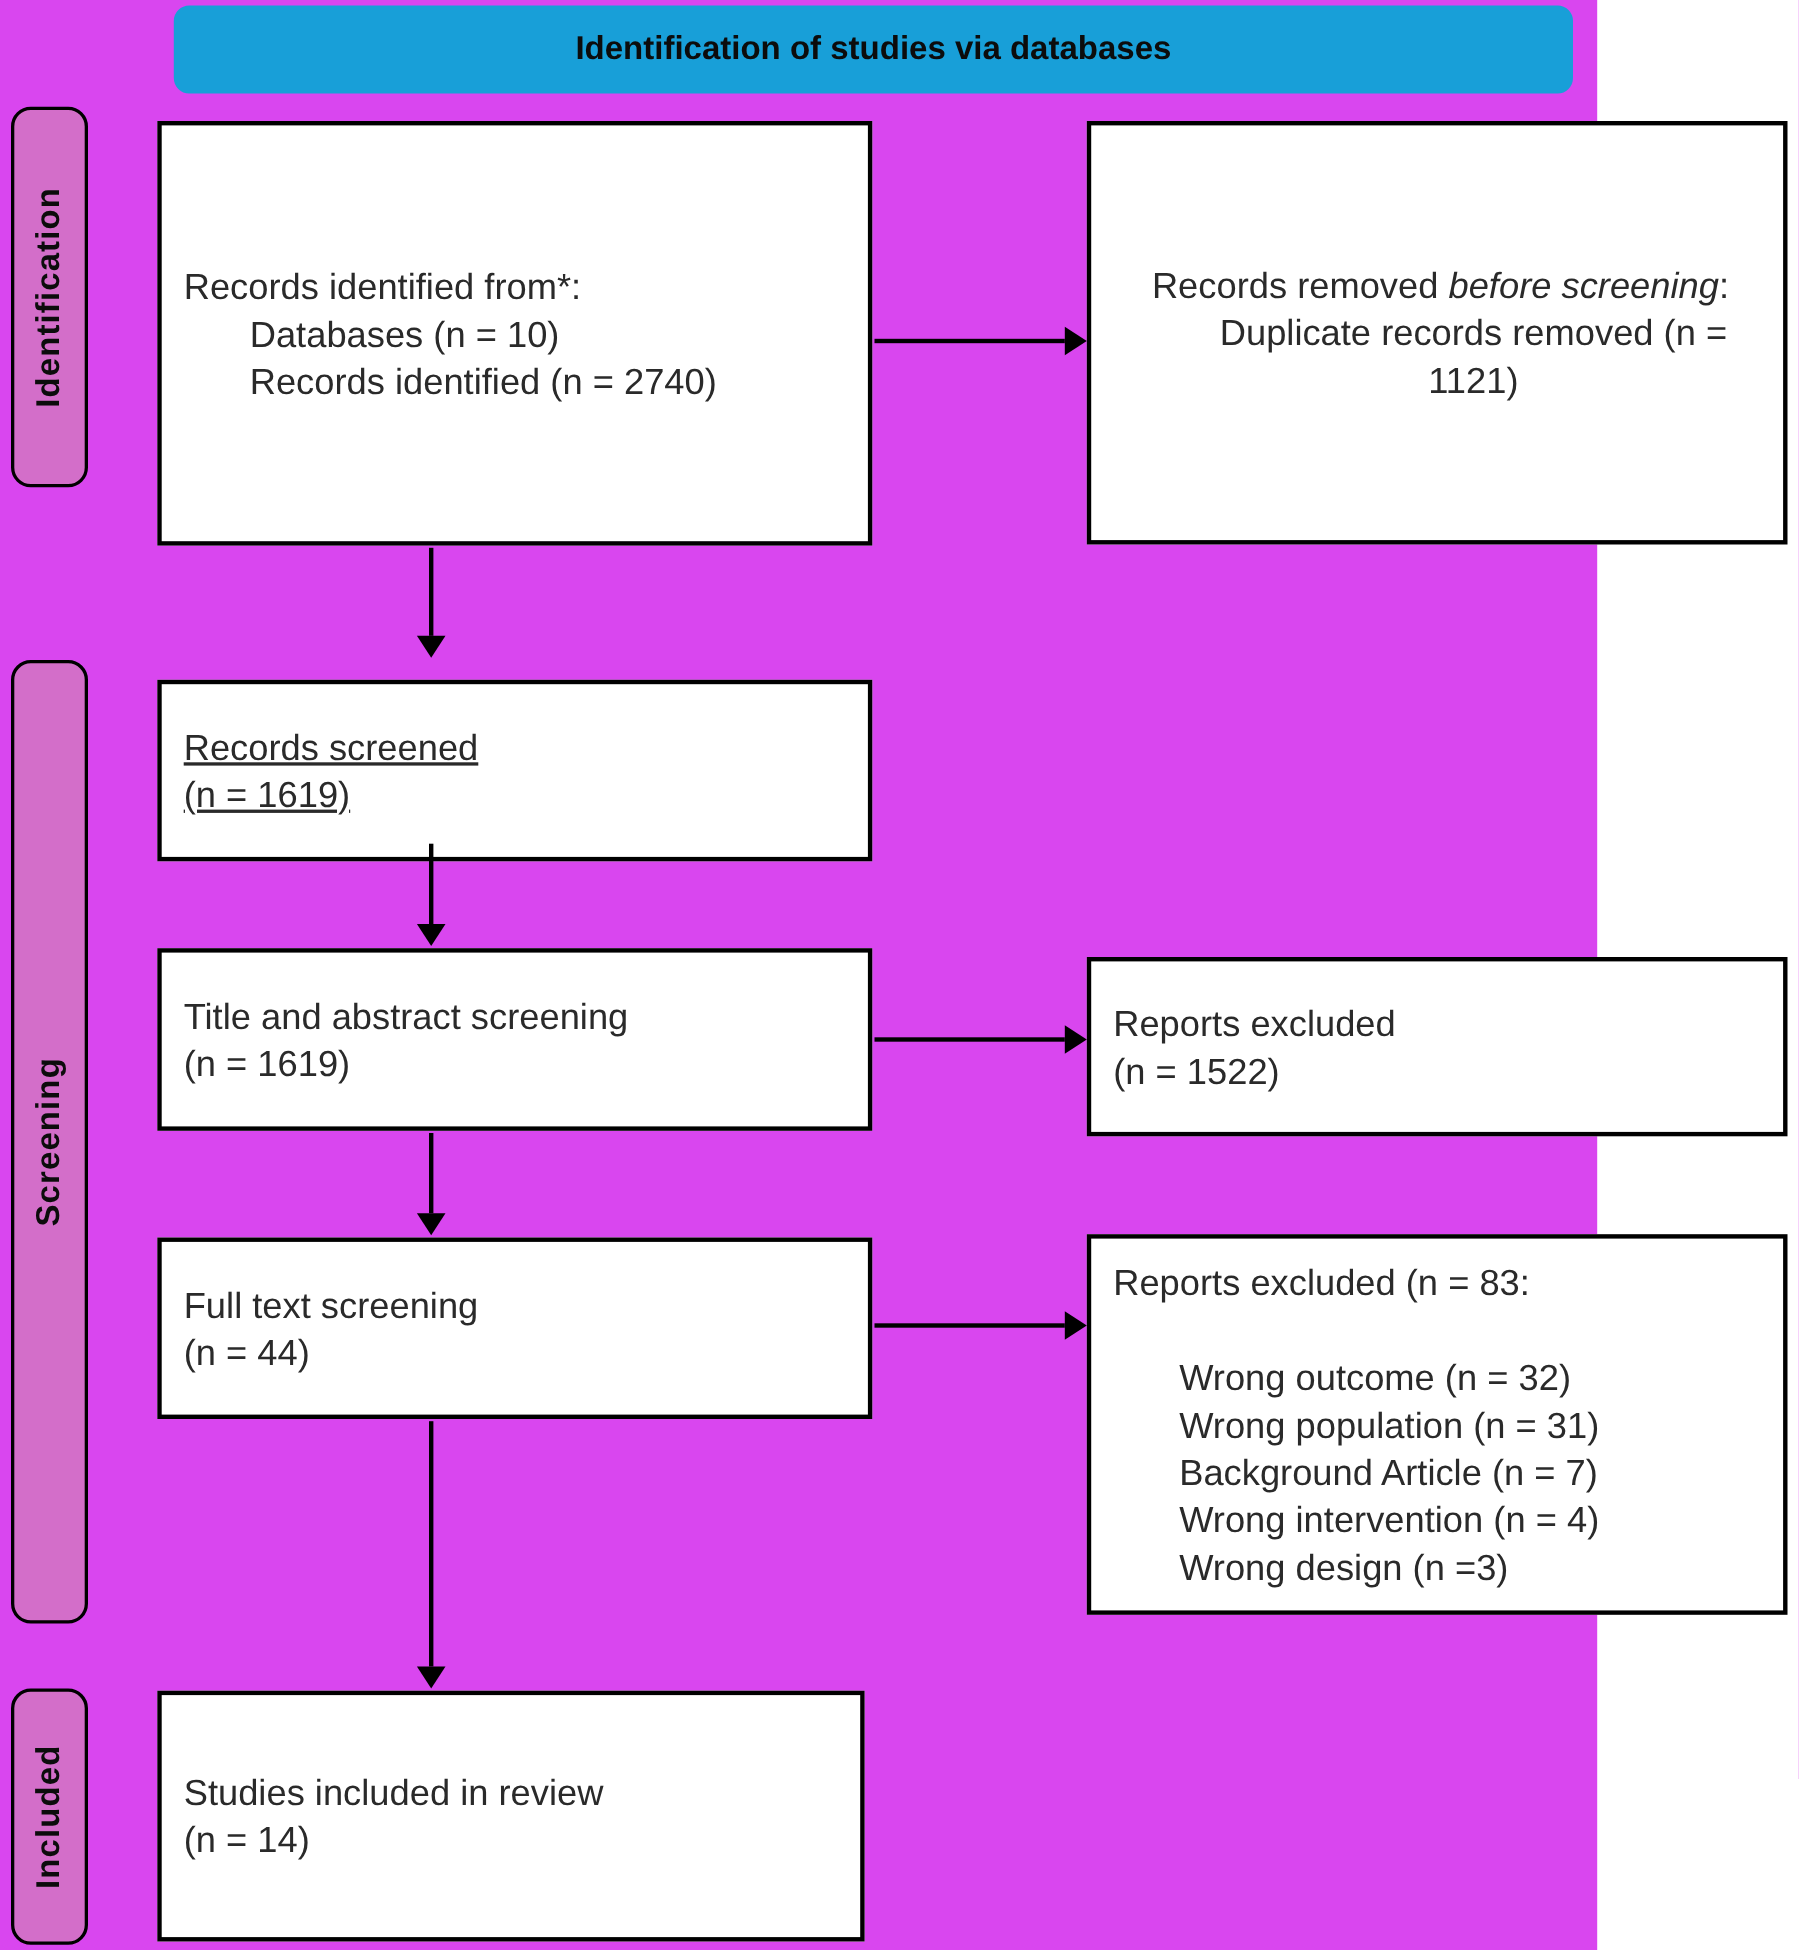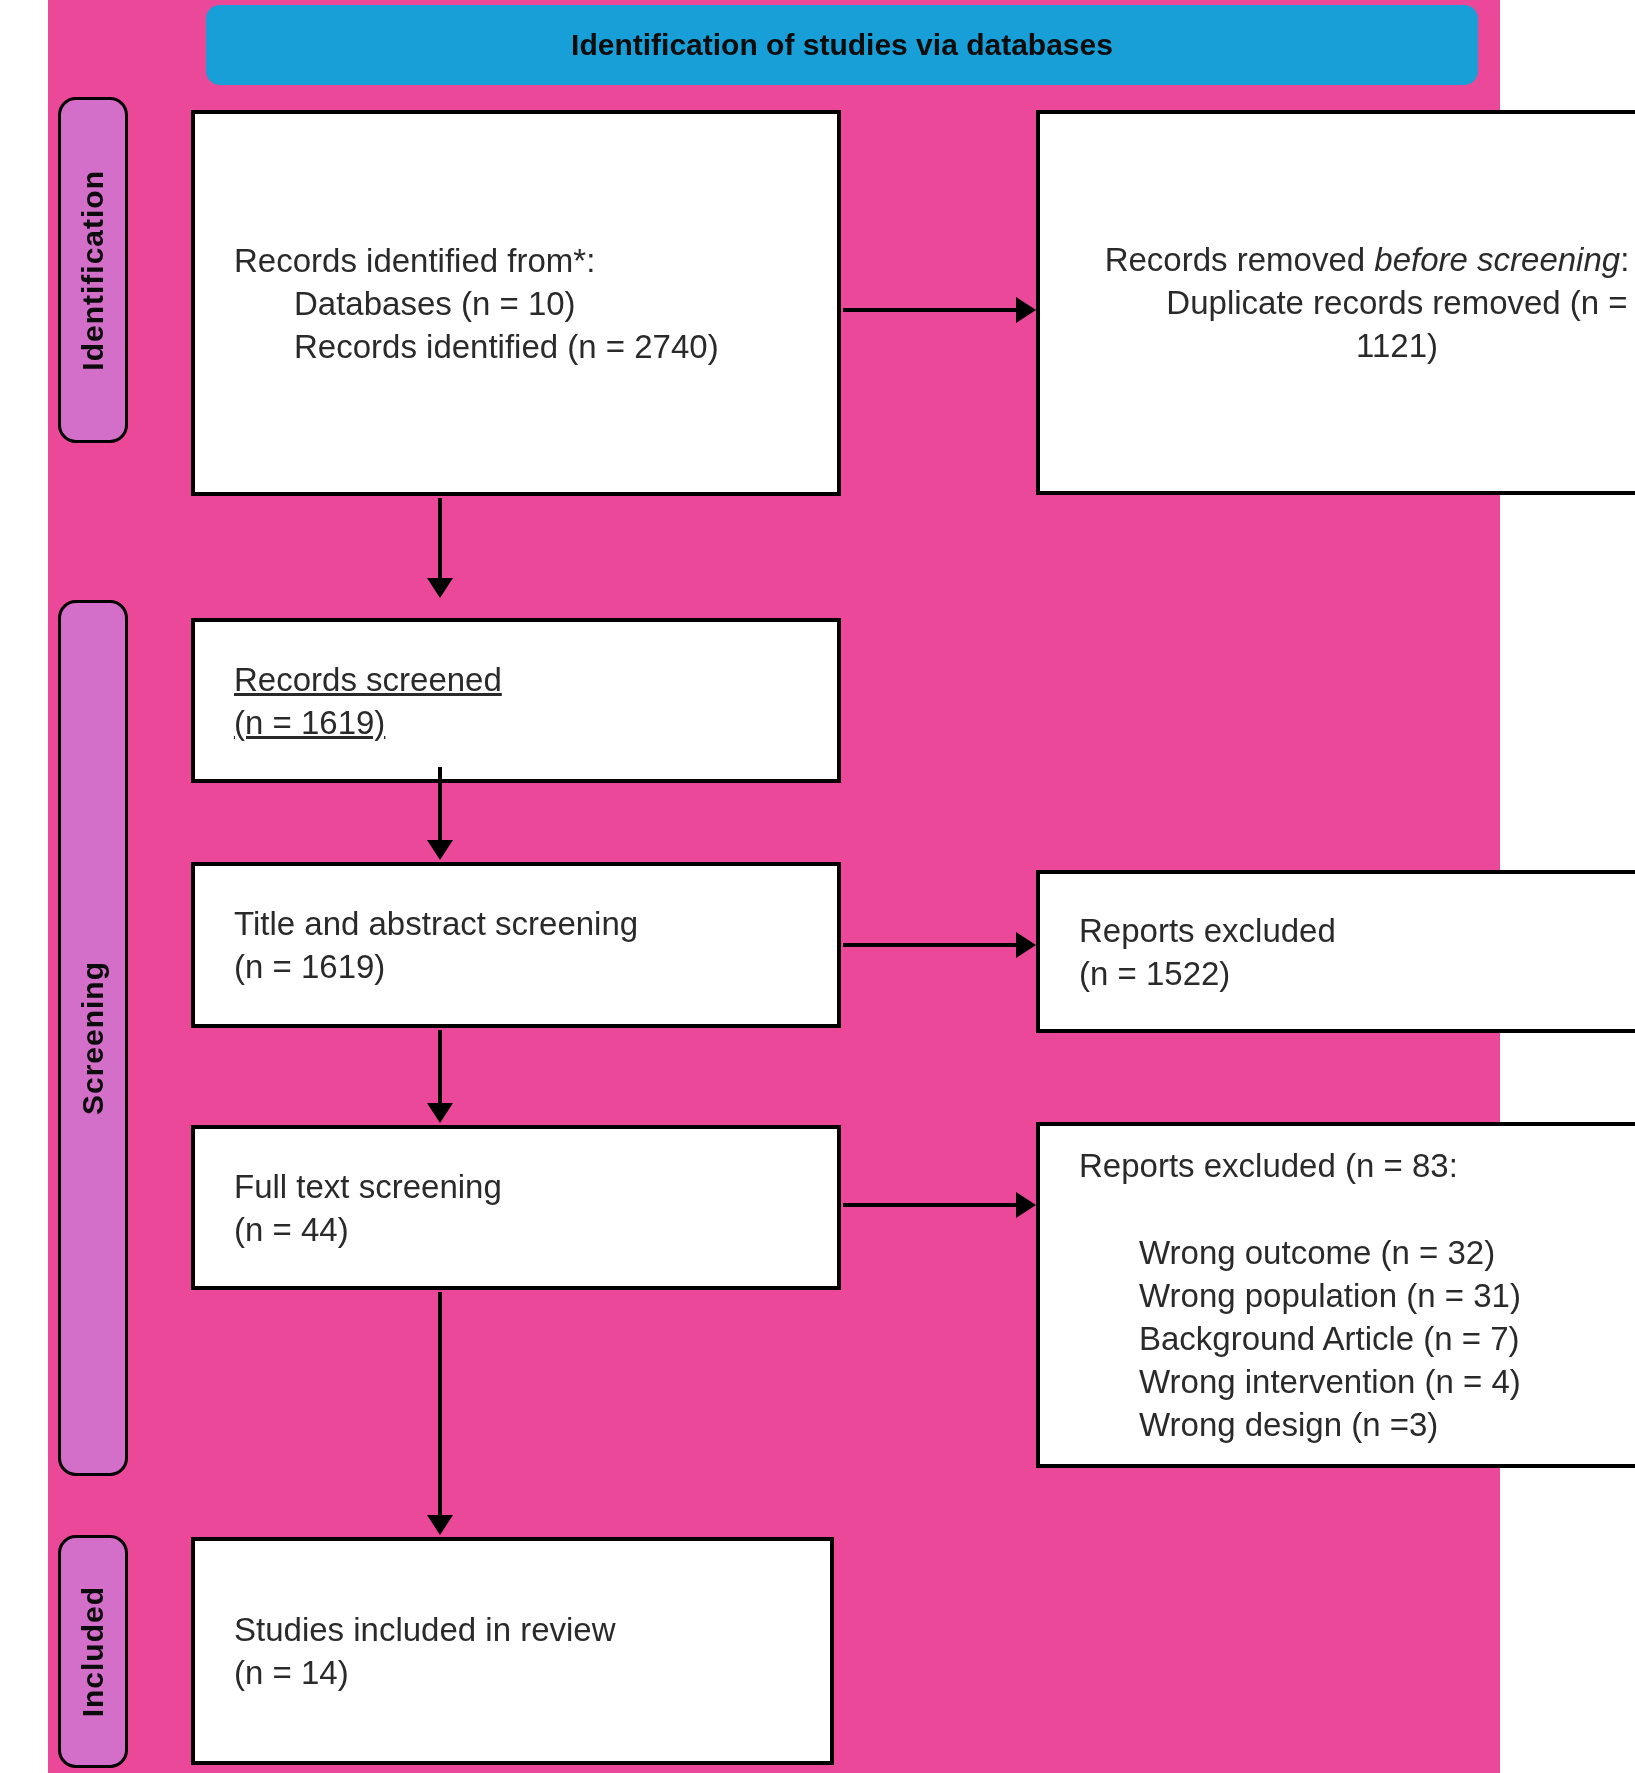--- a/index.html
+++ b/index.html
@@ -1,22 +1,21 @@
 <!DOCTYPE html>
 <html><head>
 <meta charset="utf-8">
 <style>
   html,body { margin:0; padding:0; background:#ffffff; }
   #canvas {
     position:relative;
     width:1452px; height:1773px;
-    background:#ec4899;
+    background:#d946ef;
     font-family:"Liberation Sans", sans-serif;
     color:#1a1a1a;
-    margin-left:48px;
   }
 
   
   .banner {
     position:absolute; left:158px; top:5px; width:1272px; height:80px;
     background:#189fd8; border-radius:14px;
     display:flex; align-items:center; justify-content:center;
   }
   .banner-title { font-size:30px; font-weight:bold; color:#0c0c0c; }
 
@@ -34,21 +33,21 @@
   }
   .stage-identification { top:97px;  height:346px; }
   .stage-screening      { top:600px; height:876px; }
   .stage-included       { top:1535px; height:233px; }
 
   
   .fbox {
     position:absolute; background:#fff; border:4px solid #000;
     box-sizing:border-box;
     display:flex; flex-direction:column; justify-content:center;
-    padding-left:39px; padding-right:14px;
+    padding-left:20px; padding-right:14px;
     font-size:33px; line-height:43px; color:#2a2a2a;
   }
   .fbox .sub { margin-left:60px; }
   .italic { font-style:italic; }
 
   .box-identified       { left:143px; top:110px;  width:650px; height:386px; }
   .box-removed          { left:988px; top:110px;  width:637px; height:385px;text-align:center; }
   .box-screened         { left:143px; top:618px;  width:650px; height:165px;text-decoration:underline; }
   .box-title-abstract   { left:143px; top:862px;  width:650px; height:166px; }
   .box-records-excluded { left:988px; top:870px;  width:637px; height:163px; }

